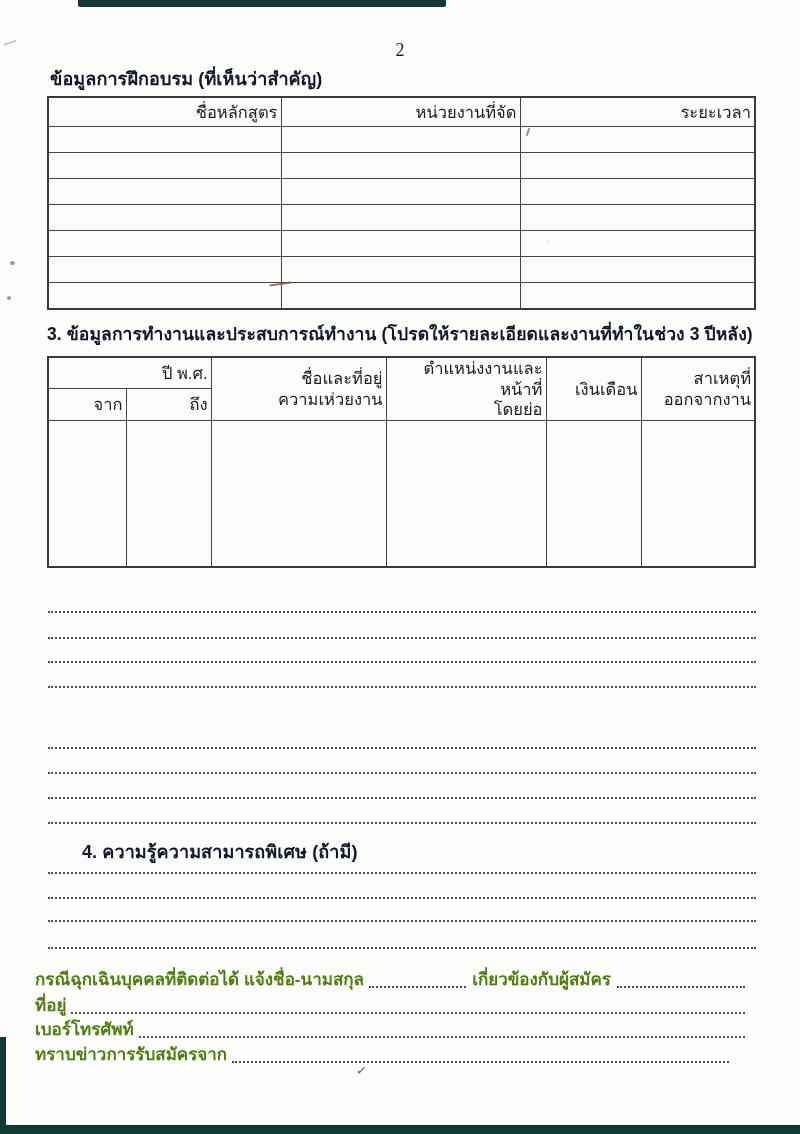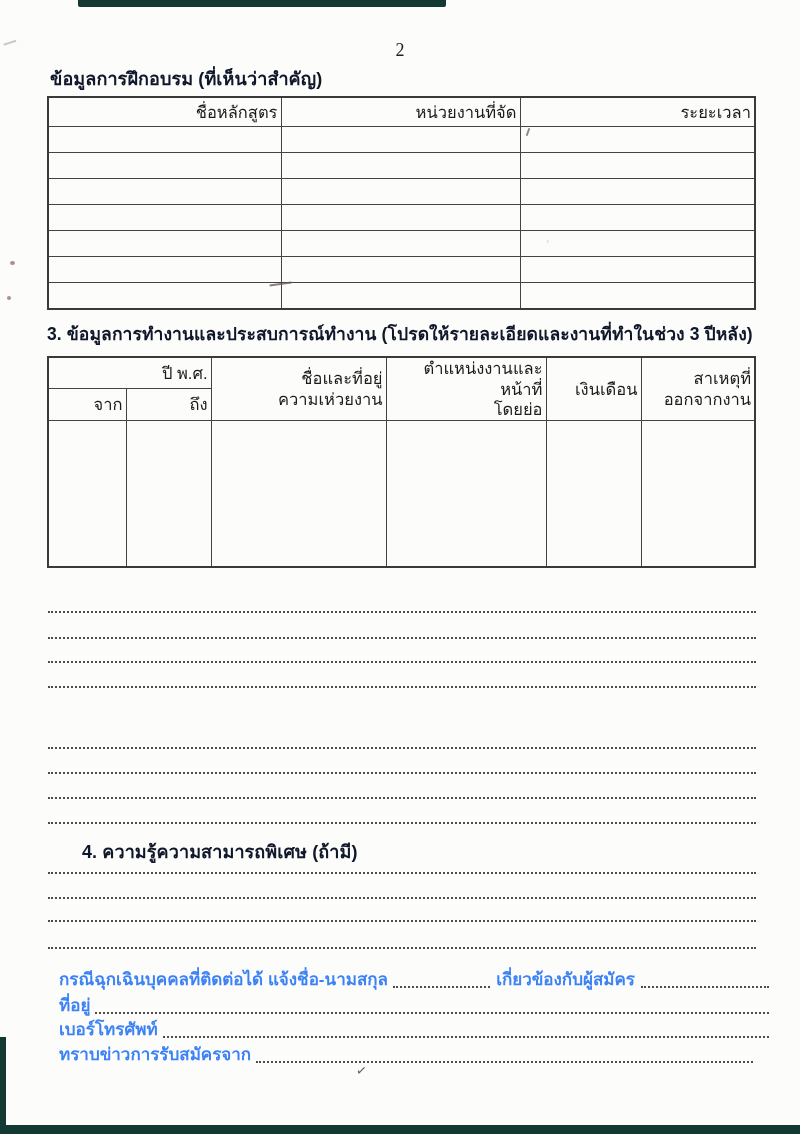--- a/index.html
+++ b/index.html
@@ -57,22 +57,22 @@
   .t1,.t2{border:2px solid #3a3a3a;}
 
   
   .dotline{position:absolute;left:48px;width:708px;height:0;
     border-bottom:2px dotted #4c4c4c;}
   .dg1-1{top:611px;} .dg1-2{top:637px;} .dg1-3{top:661px;} .dg1-4{top:686px;}
   .dg2-1{top:747px;} .dg2-2{top:772px;} .dg2-3{top:797px;} .dg2-4{top:822px;}
   .dg3-1{top:872px;} .dg3-2{top:897px;} .dg3-3{top:920px;} .dg3-4{top:947px;}
 
   
-  .contact-row{position:absolute;left:59px;width:710px;display:flex;
-    align-items:flex-end;font-weight:bold;font-size:17px;color:#3b82f6;
+  .contact-row{position:absolute;left:35px;width:710px;display:flex;
+    align-items:flex-end;font-weight:bold;font-size:17px;color:#4d7c0f;
     height:24px;}
   .cr1{top:968px;} .cr2{top:994px;text-align:center;} .cr3{top:1018px;} .cr4{top:1043px;}
   .contact-row .lbl{white-space:nowrap;padding-right:5px;}
   .contact-row .lbl2{white-space:nowrap;padding:0 6px 0 6px;}
   .dotfill{flex:1 1 auto;border-bottom:2px dotted #4c4c4c;height:0;
     margin-bottom:4px;}
   .dotfill.fixed{flex:0 0 128px;}
   .dotfill.short-end{margin-right:16px;}
 </style>
 </head>

